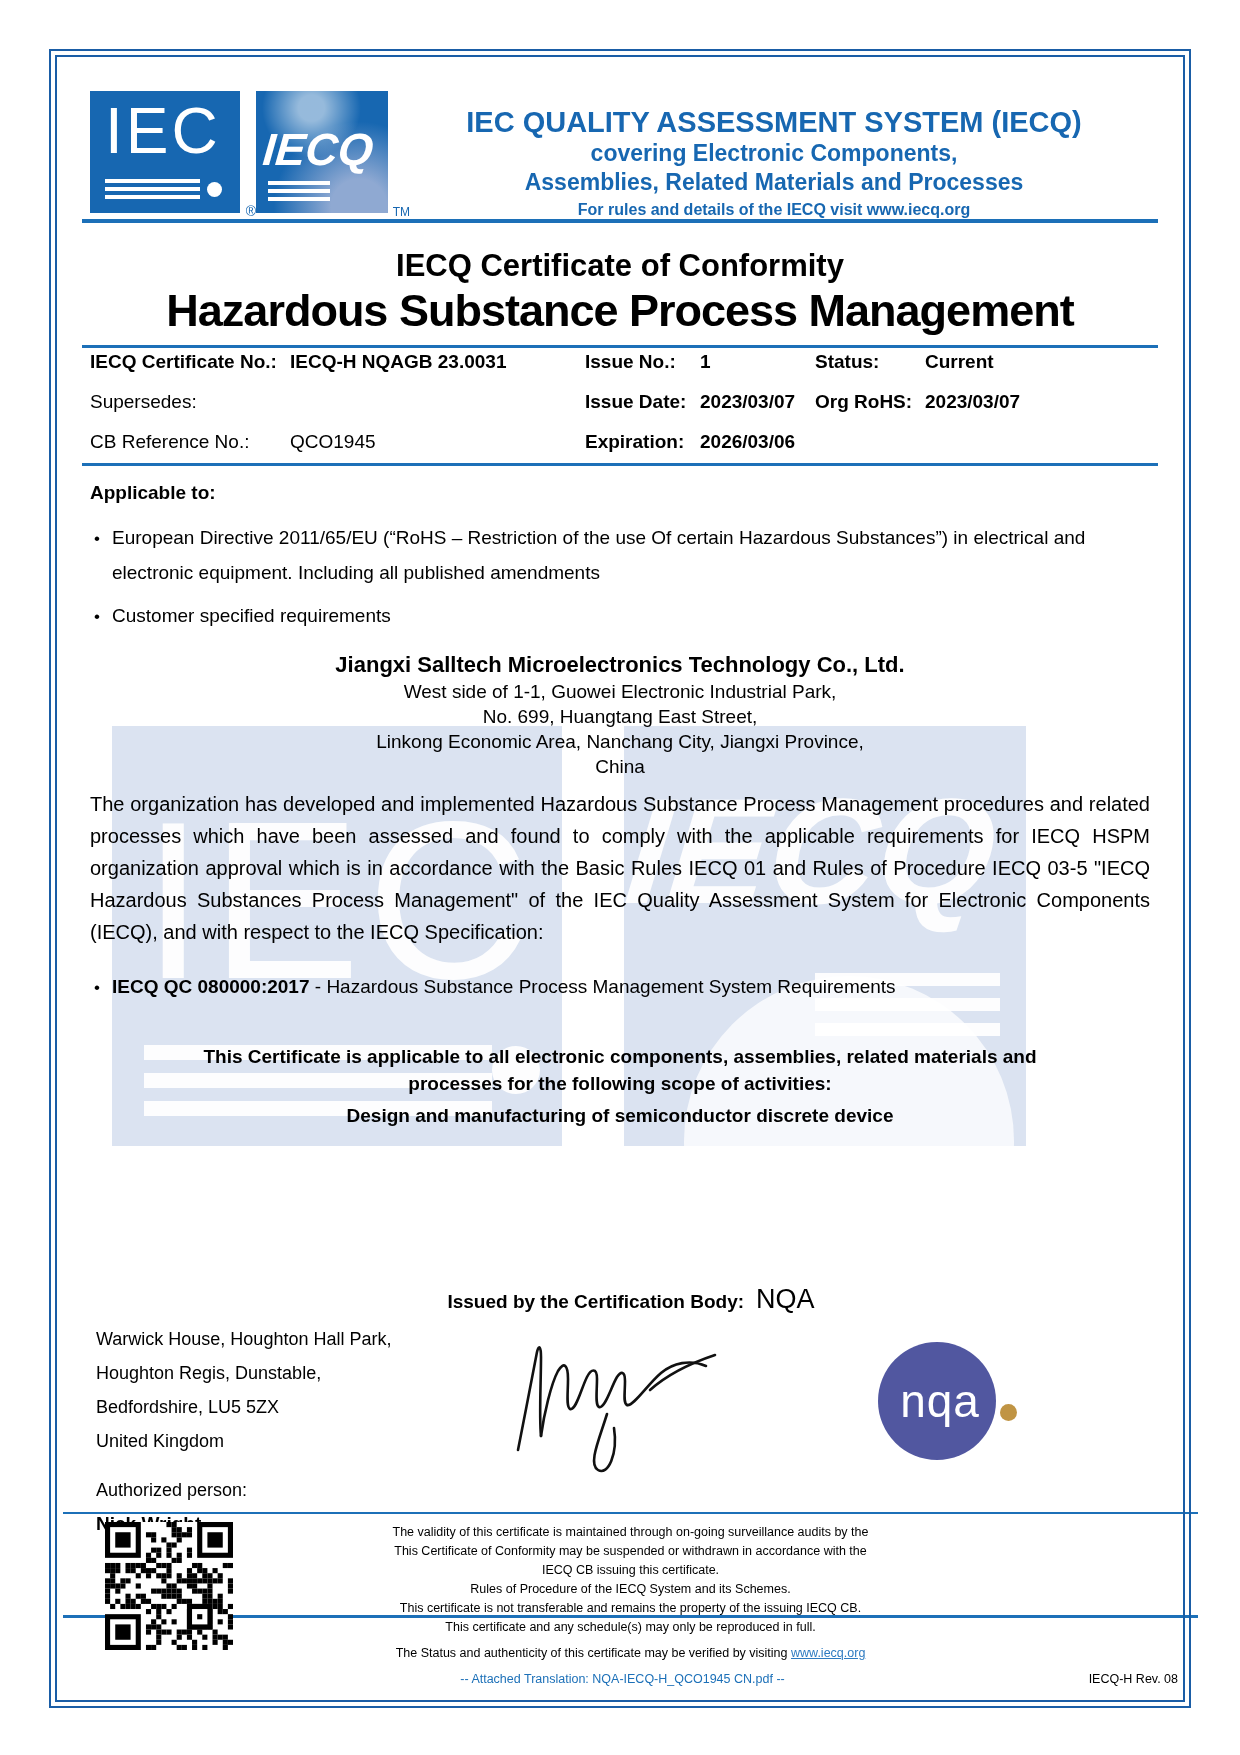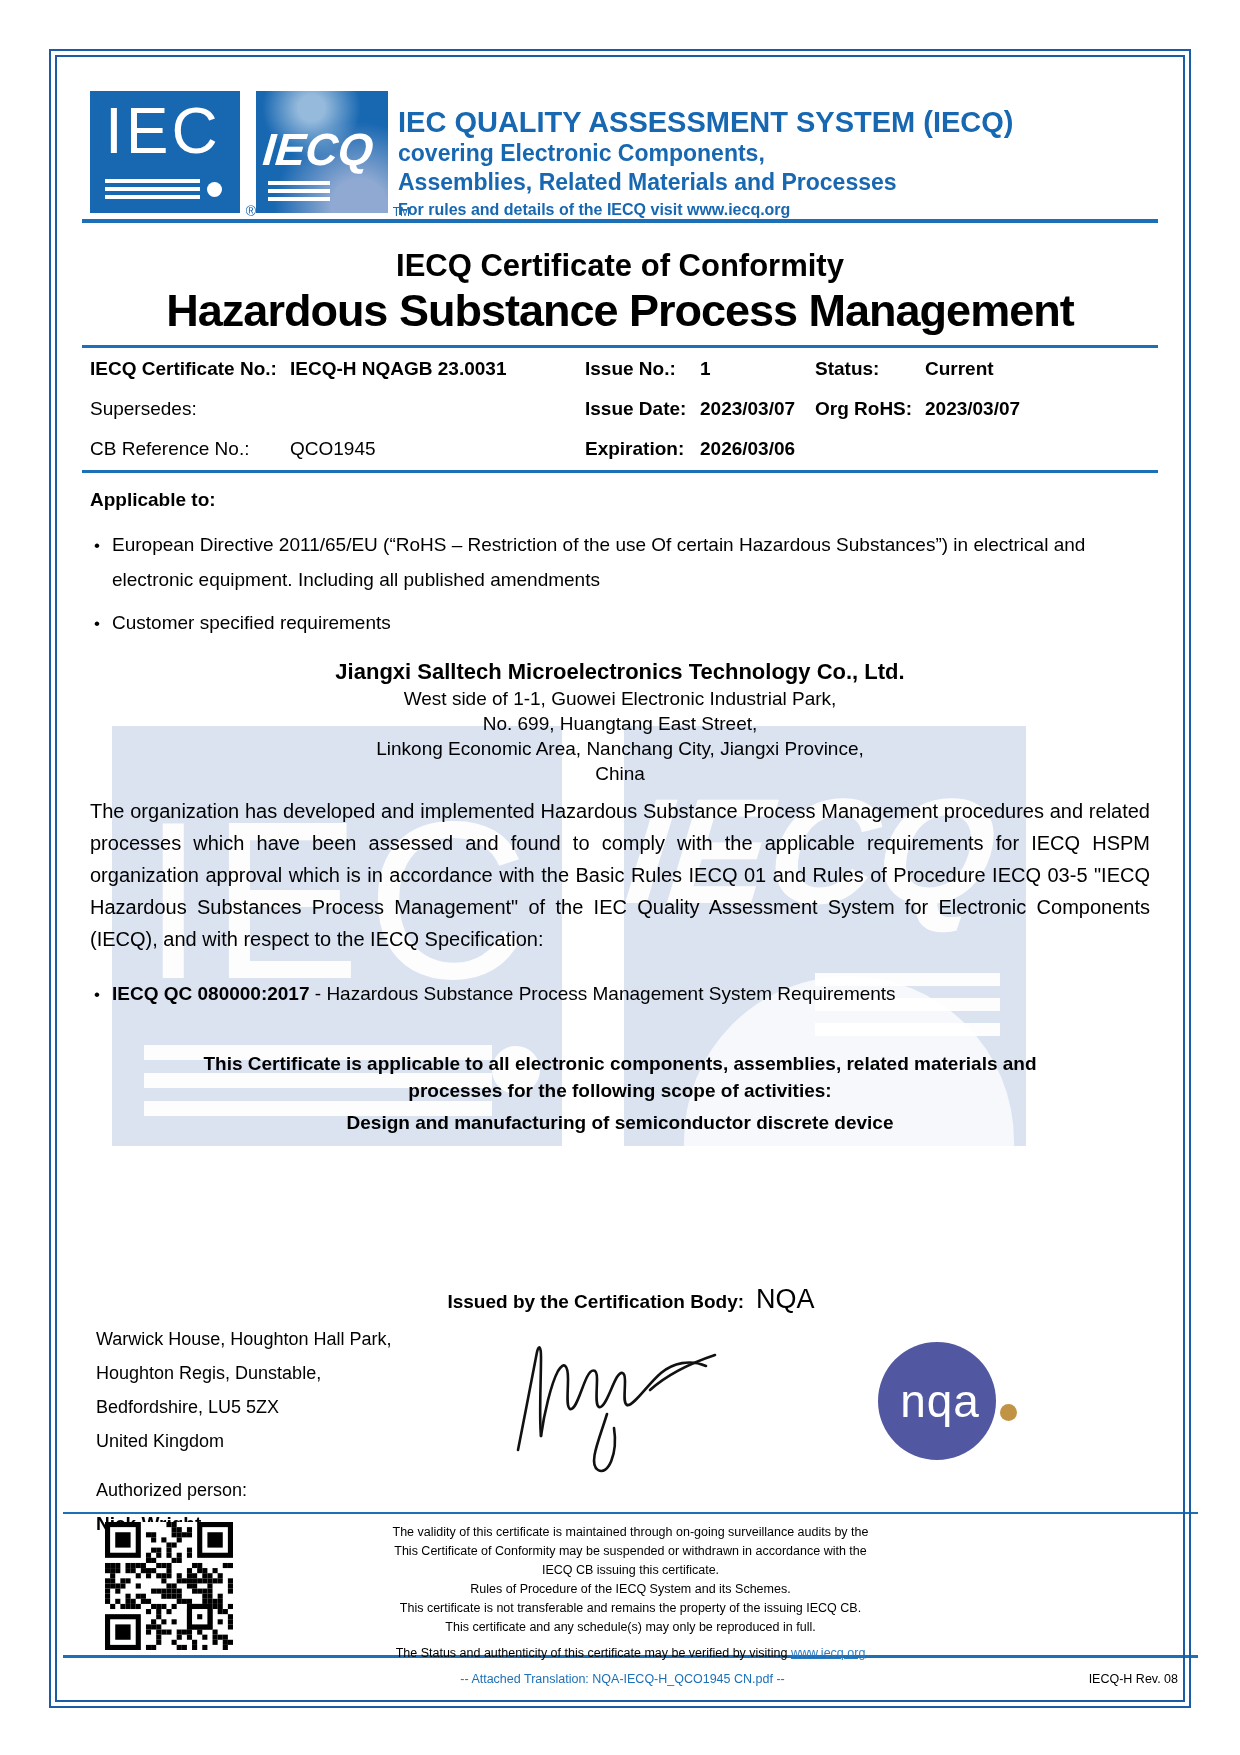--- a/index.html
+++ b/index.html
@@ -44,35 +44,35 @@
   .iecq-box{width:132px;height:122px;position:relative;overflow:hidden;
     background:
       radial-gradient(circle at 42% 14%, rgba(255,255,255,.55) 0 10%, rgba(255,255,255,0) 38%),
       radial-gradient(circle at 78% 95%, #8fa9d2 0 18%, rgba(143,169,210,0) 55%),
       var(--blue);}
   .iecq-text{position:absolute;top:36px;left:7px;color:#fff;font-size:45px;line-height:45px;font-style:italic;font-weight:700;transform:skewX(-5deg);letter-spacing:0px;}
   .iecq-bars{position:absolute;left:12px;bottom:12px;width:62px;}
   .iecq-bar{height:4px;background:#fff;margin-top:4px;}
   .tm-mark{position:absolute;right:-22px;bottom:-6px;color:var(--blue);font-size:12px;}
 
-  .header-text{flex:1;text-align:left;color:var(--blue);padding-top:14px;padding-left:10px;}
+  .header-text{flex:1;text-align:center;color:var(--blue);padding-top:14px;padding-left:10px;}
   .ht-title{font-size:29px;font-weight:700;line-height:34px;}
   .ht-sub{font-size:23px;font-weight:700;line-height:29px;}
   .ht-tag{font-size:16px;font-weight:600;margin-top:4px;}
 
   .rule{height:4px;background:var(--rule);margin:0 -8px;}
   .rule-thin{height:3px;background:var(--rule);margin:0 -8px;}
 
   
   .titles{text-align:center;padding:24px 0 8px;}
   .cert-title{font-size:31px;font-weight:700;line-height:38px;}
   .cert-subtitle{font-size:45px;font-weight:700;line-height:52px;letter-spacing:-1px;}
 
   
-  .detail-table{padding:9px 0 10px;display:grid;grid-template-columns:200px 295px 115px 115px 110px 1fr;row-gap:17px;font-size:19px;line-height:23px;}
+  .detail-table{padding:2px 0 10px;display:grid;grid-template-columns:200px 295px 115px 115px 110px 1fr;row-gap:17px;font-size:19px;line-height:23px;}
   .b{font-weight:700;}
 
   
   .applicable{margin-top:16px;font-size:19px;}
   .app-heading{font-weight:700;}
   .bullet-list{margin-top:16px;}
   .bullet-item{display:flex;margin-top:8px;line-height:35px;}
   .bullet-item .dot{flex:0 0 22px;padding-left:4px;}
   .bullet-item .dot::before{content:"•";font-size:17px;}
   .bullet-item .txt{flex:1;}
@@ -102,21 +102,21 @@
   .cb-address{position:absolute;left:96px;top:1322px;font-size:18px;line-height:34px;z-index:2;}
   .auth-label{margin-top:15px;}
   .auth-name{font-weight:700;font-size:19px;}
 
   .signature{position:absolute;left:510px;top:1338px;z-index:2;}
   .nqa-logo{position:absolute;left:878px;top:1342px;width:118px;height:118px;border-radius:50%;background:#5157A0;display:flex;align-items:center;justify-content:center;z-index:2;}
   .nqa-text{color:#fff;font-size:46px;letter-spacing:1px;padding-left:6px;}
   .nqa-dot{position:absolute;right:-21px;top:62px;width:17px;height:17px;border-radius:50%;background:#C09444;}
 
   
-  .validity{position:absolute;left:63px;right:42px;top:1512px;height:146px;border-top:2px solid var(--rule);border-bottom:3px solid var(--rule);z-index:2;}
+  .validity{position:absolute;left:63px;right:42px;top:1512px;height:106px;border-top:2px solid var(--rule);border-bottom:3px solid var(--rule);z-index:2;}
   .qr{position:absolute;left:42px;top:8px;}
   .fine-print{padding-top:9px;text-align:center;font-size:12.5px;line-height:19px;}
   .fp-last{margin-top:7px;}
   .fp-link{color:var(--link);text-decoration:underline;cursor:pointer;}
 
   .footer{position:absolute;left:63px;right:58px;top:1672px;height:22px;z-index:2;}
   .footer-translation{position:absolute;left:0;width:100%;text-align:center;color:var(--rule);font-size:12.5px;}
   .footer-rev{position:absolute;right:4px;top:0;font-size:12.5px;}
 </style>
 </head>

